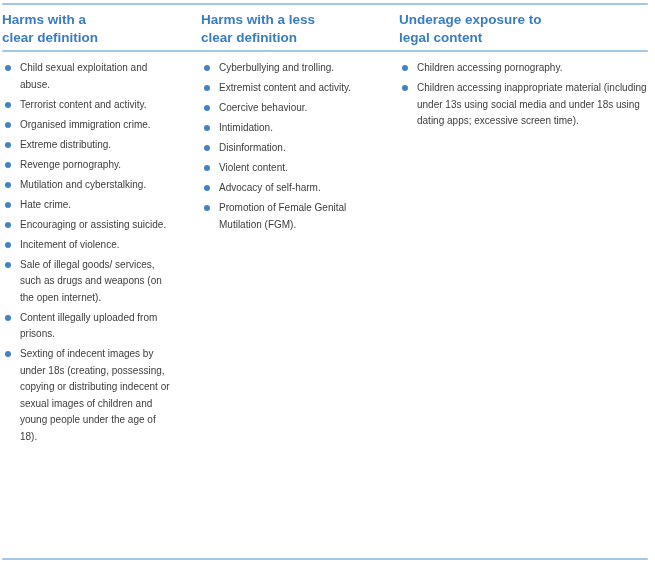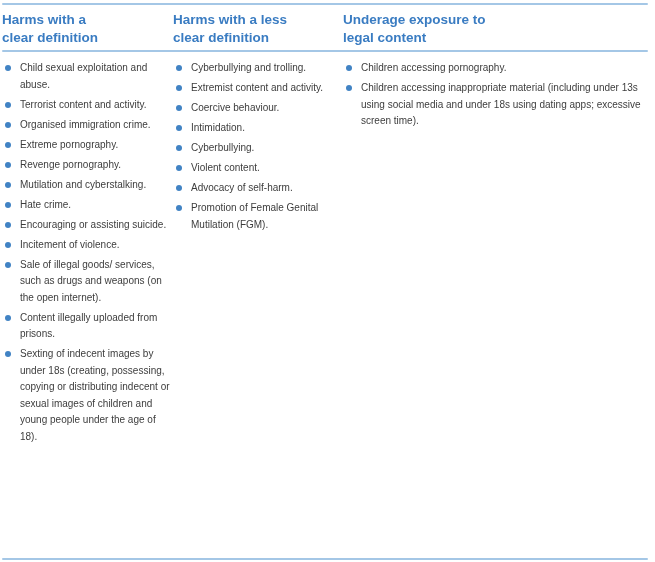--- a/index.html
+++ b/index.html
@@ -29,21 +29,21 @@
   .rule.top { margin-top: 3px; }
   .rule.bottom {
     position: absolute;
     left: 2px;
     right: 7px;
     bottom: 5px;
   }
   .grid {
     display: grid;
     grid-template-columns: 169px 168px 1fr;
-    column-gap: 2px;
+    column-gap: 30px;
   }
   .head {
     padding: 6px 0 4px 0;
   }
   .col-header {
     margin: 0;
     font-size: 13.5px;
     line-height: 17.5px;
     font-weight: bold;
     color: var(--header, #3a7cc2);
@@ -90,36 +90,36 @@
 legal content</h2>
   </div>
 
   <div class="rule mid"></div>
 
   <div class="grid body">
     <ul class="harm-list">
         <li><span class="bullet"></span><span>Child sexual exploitation and abuse.</span></li>
         <li><span class="bullet"></span><span>Terrorist content and activity.</span></li>
         <li><span class="bullet"></span><span>Organised immigration crime.</span></li>
-        <li><span class="bullet"></span><span>Extreme pornography.</span></li>
+        <li><span class="bullet"></span><span>Extreme distributing.</span></li>
         <li><span class="bullet"></span><span>Revenge pornography.</span></li>
         <li><span class="bullet"></span><span>Mutilation and cyberstalking.</span></li>
         <li><span class="bullet"></span><span>Hate crime.</span></li>
         <li><span class="bullet"></span><span>Encouraging or assisting suicide.</span></li>
         <li><span class="bullet"></span><span>Incitement of violence.</span></li>
         <li><span class="bullet"></span><span>Sale of illegal goods/ services, such as drugs and weapons (on the open internet).</span></li>
         <li><span class="bullet"></span><span>Content illegally uploaded from prisons.</span></li>
         <li><span class="bullet"></span><span>Sexting of indecent images by under 18s (creating, possessing, copying or distributing indecent or sexual images of children and young people under the age of 18).</span></li>
       </ul>
     <ul class="harm-list">
         <li><span class="bullet"></span><span>Cyberbullying and trolling.</span></li>
         <li><span class="bullet"></span><span>Extremist content and activity.</span></li>
         <li><span class="bullet"></span><span>Coercive behaviour.</span></li>
         <li><span class="bullet"></span><span>Intimidation.</span></li>
-        <li><span class="bullet"></span><span>Cyberbullying.</span></li>
+        <li><span class="bullet"></span><span>Disinformation.</span></li>
         <li><span class="bullet"></span><span>Violent content.</span></li>
         <li><span class="bullet"></span><span>Advocacy of self-harm.</span></li>
         <li><span class="bullet"></span><span>Promotion of Female Genital Mutilation (FGM).</span></li>
       </ul>
     <ul class="harm-list">
         <li><span class="bullet"></span><span>Children accessing pornography.</span></li>
         <li><span class="bullet"></span><span>Children accessing inappropriate material (including under 13s using social media and under 18s using dating apps; excessive screen time).</span></li>
       </ul>
   </div>
 

